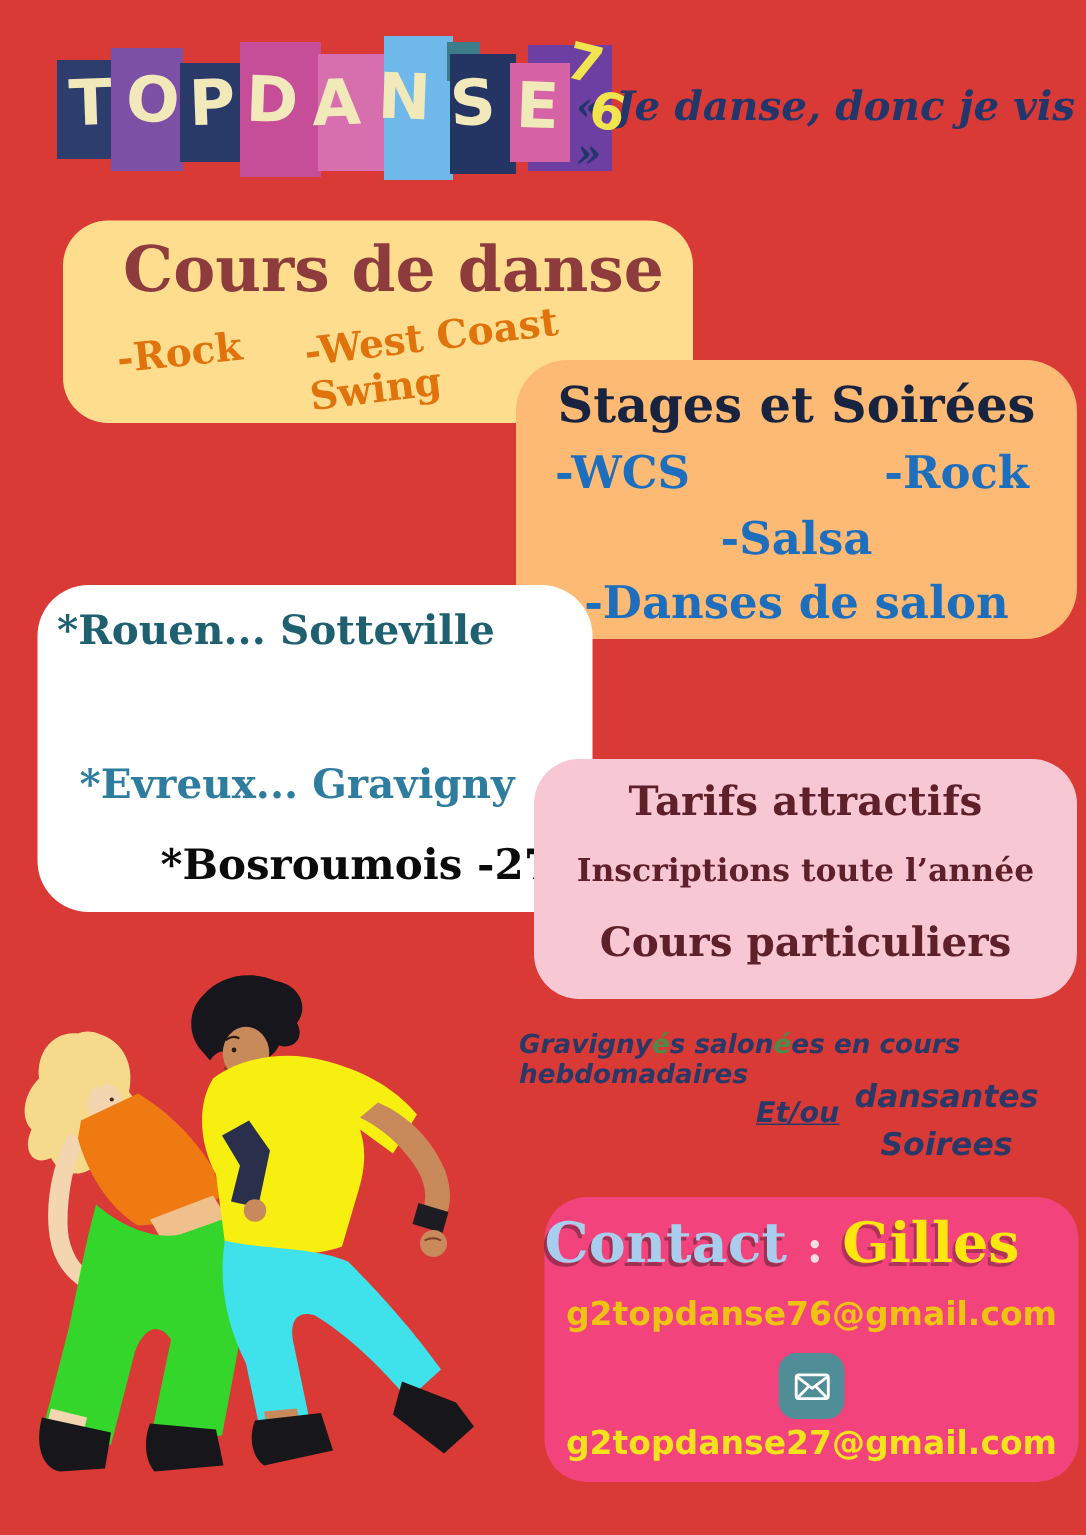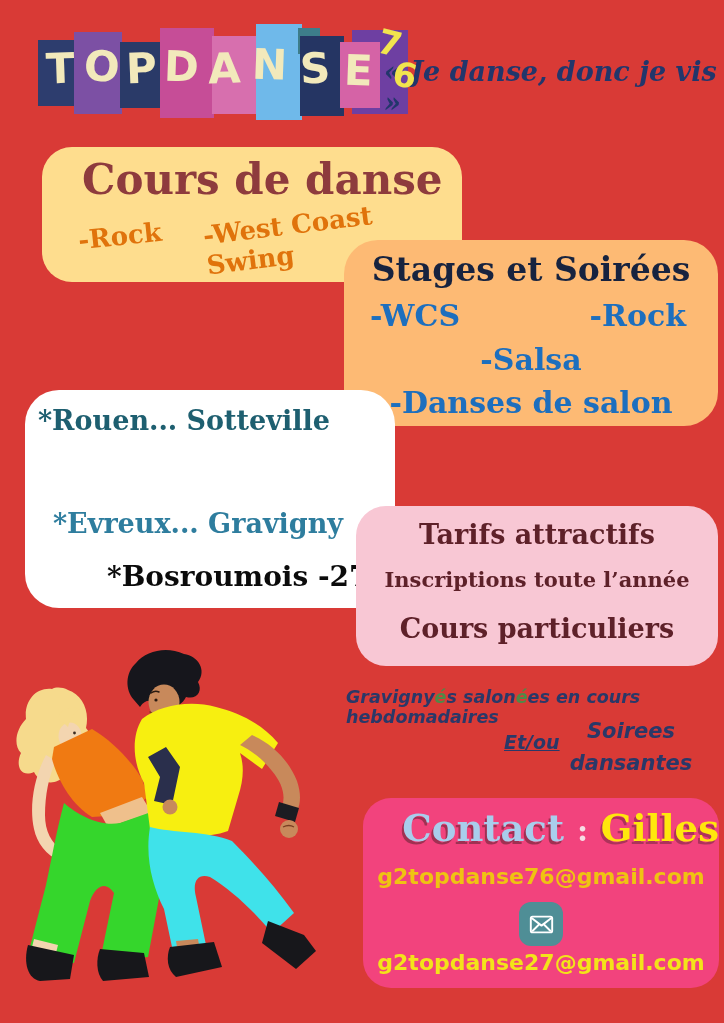--- a/index.html
+++ b/index.html
@@ -71,21 +71,21 @@
   
   .act{font-family:"DejaVu Sans",sans-serif;font-weight:bold;font-style:italic;color:#2a3868;}
   .activities-heading{position:absolute;left:346px;top:687px;width:360px;font-size:17.5px;}
   .seg-green{color:#4e8a48;}
   .stages-weekend{position:absolute;left:370px;top:716px;width:120px;text-align:center;font-size:21px;line-height:1.5;}
   .connector{position:absolute;left:504px;top:731px;font-size:19px;text-decoration:underline;}
   .soirees{position:absolute;left:568px;top:716px;width:126px;text-align:center;font-size:21px;line-height:1.5;}
 
   
   .contact-box{left:363px;top:798px;width:356px;height:190px;background:#f2437d;border-radius:28px;z-index:4;}
-  .contact-title{position:absolute;left:0;top:8px;width:100%;text-align:right;font-weight:bold;font-size:37px;}
+  .contact-title{position:absolute;left:0;top:8px;width:100%;text-align:left;font-weight:bold;font-size:37px;}
   .contact-label{color:#a9cdec;text-shadow:-2px 3px 0 rgba(92,32,48,.55);}
   .contact-sep{color:#f6dce4;font-size:30px;}
   .contact-name{color:#ffe70d;text-shadow:-2px 3px 0 rgba(92,32,48,.45);}
   .email{position:absolute;left:0;width:100%;text-align:center;font-family:"DejaVu Sans",sans-serif;font-weight:bold;font-size:22px;}
   .email-1{top:66px;color:#efc312;}
   .email-2{top:152px;color:#f3e31a;}
   .envelope{
     position:absolute;left:156px;top:104px;width:44px;height:44px;border-radius:12px;
     background:#4f8e96;display:flex;align-items:center;justify-content:center;
   }
@@ -146,22 +146,22 @@
     <div class="offer-line ol0">Tarifs attractifs</div>
     <div class="offer-line ol1">Inscriptions toute l’année</div>
     <div class="offer-line ol2">Cours particuliers</div>
   </div>
 
   <div class="act activities-heading">
     <span>Gravigny</span><span class="seg-green">é</span><span>s salon</span><span class="seg-green">é</span><span>es en cours hebdomadaires</span>
   </div>
   <div class="act connector">Et/ou</div>
   <div class="act soirees">
+    <div>dansantes</div>
     <div>Soirees</div>
-    <div>dansantes</div>
   </div>
 
   <div class="box contact-box">
     <div class="contact-title">
       <span class="contact-label">Contact</span>
       <span class="contact-sep">:</span>
       <span class="contact-name">Gilles</span>
     </div>
     <div class="email email-1">g2topdanse76@gmail.com</div>
     <div class="envelope">

